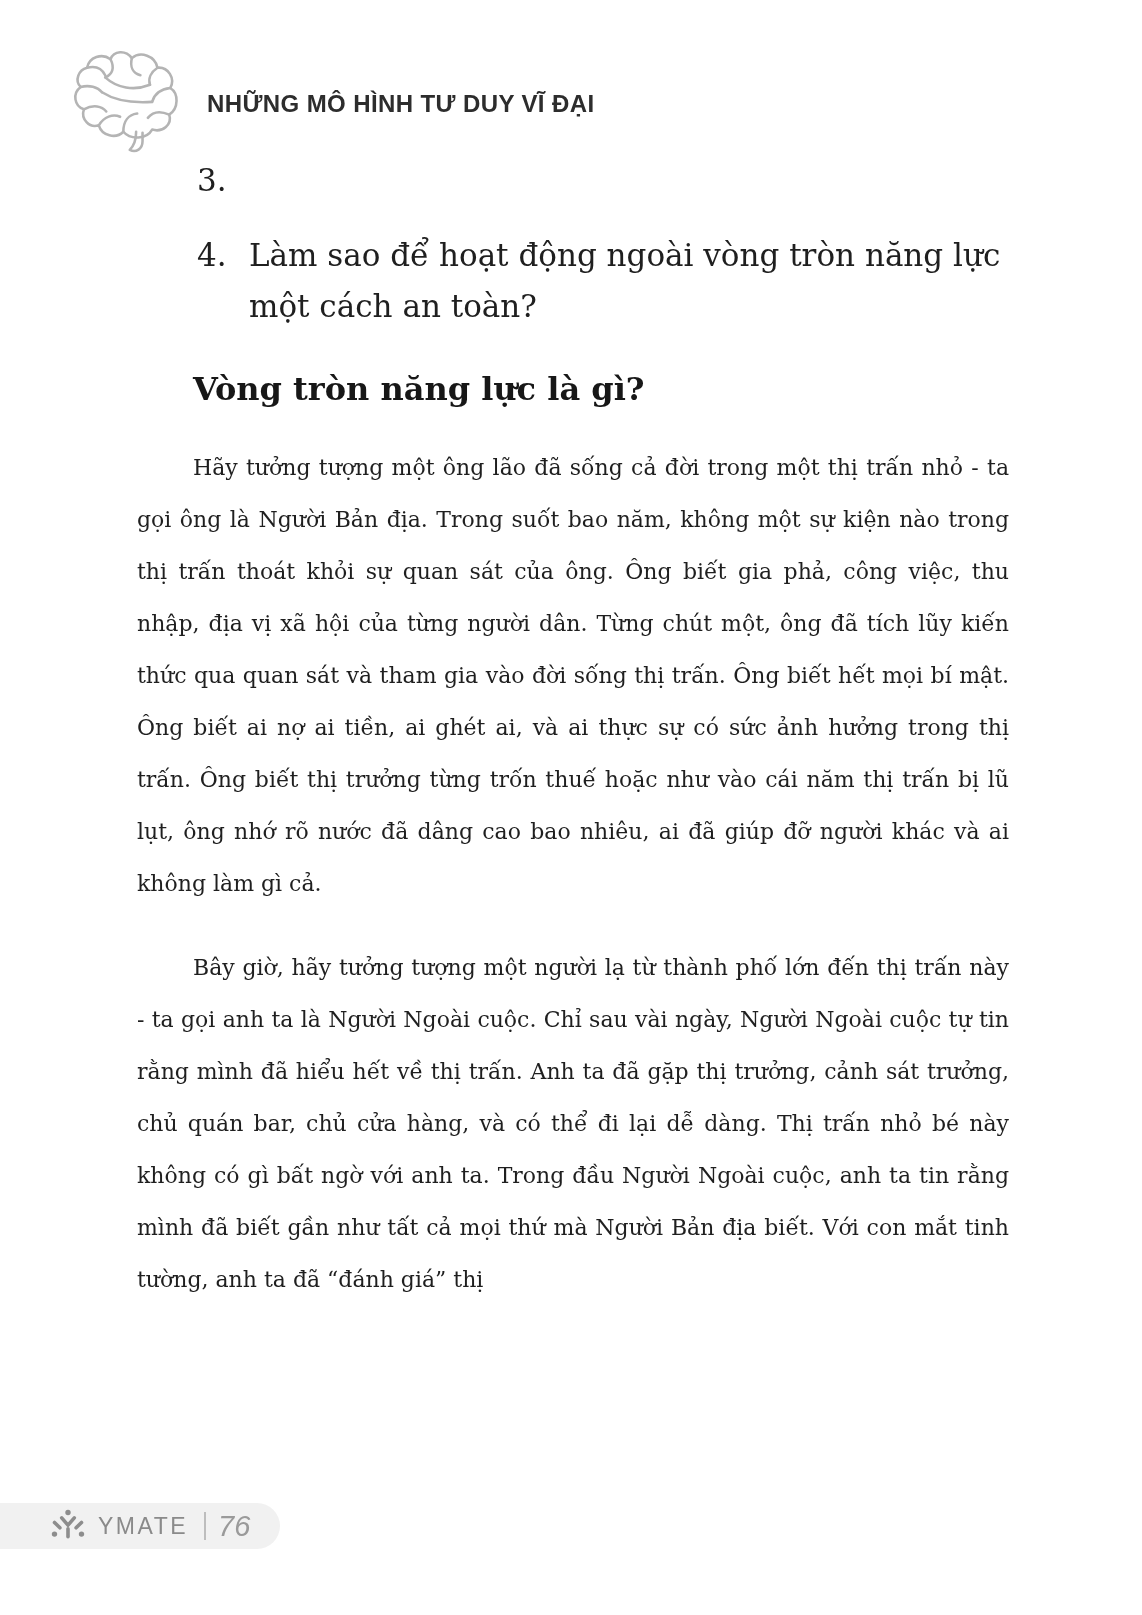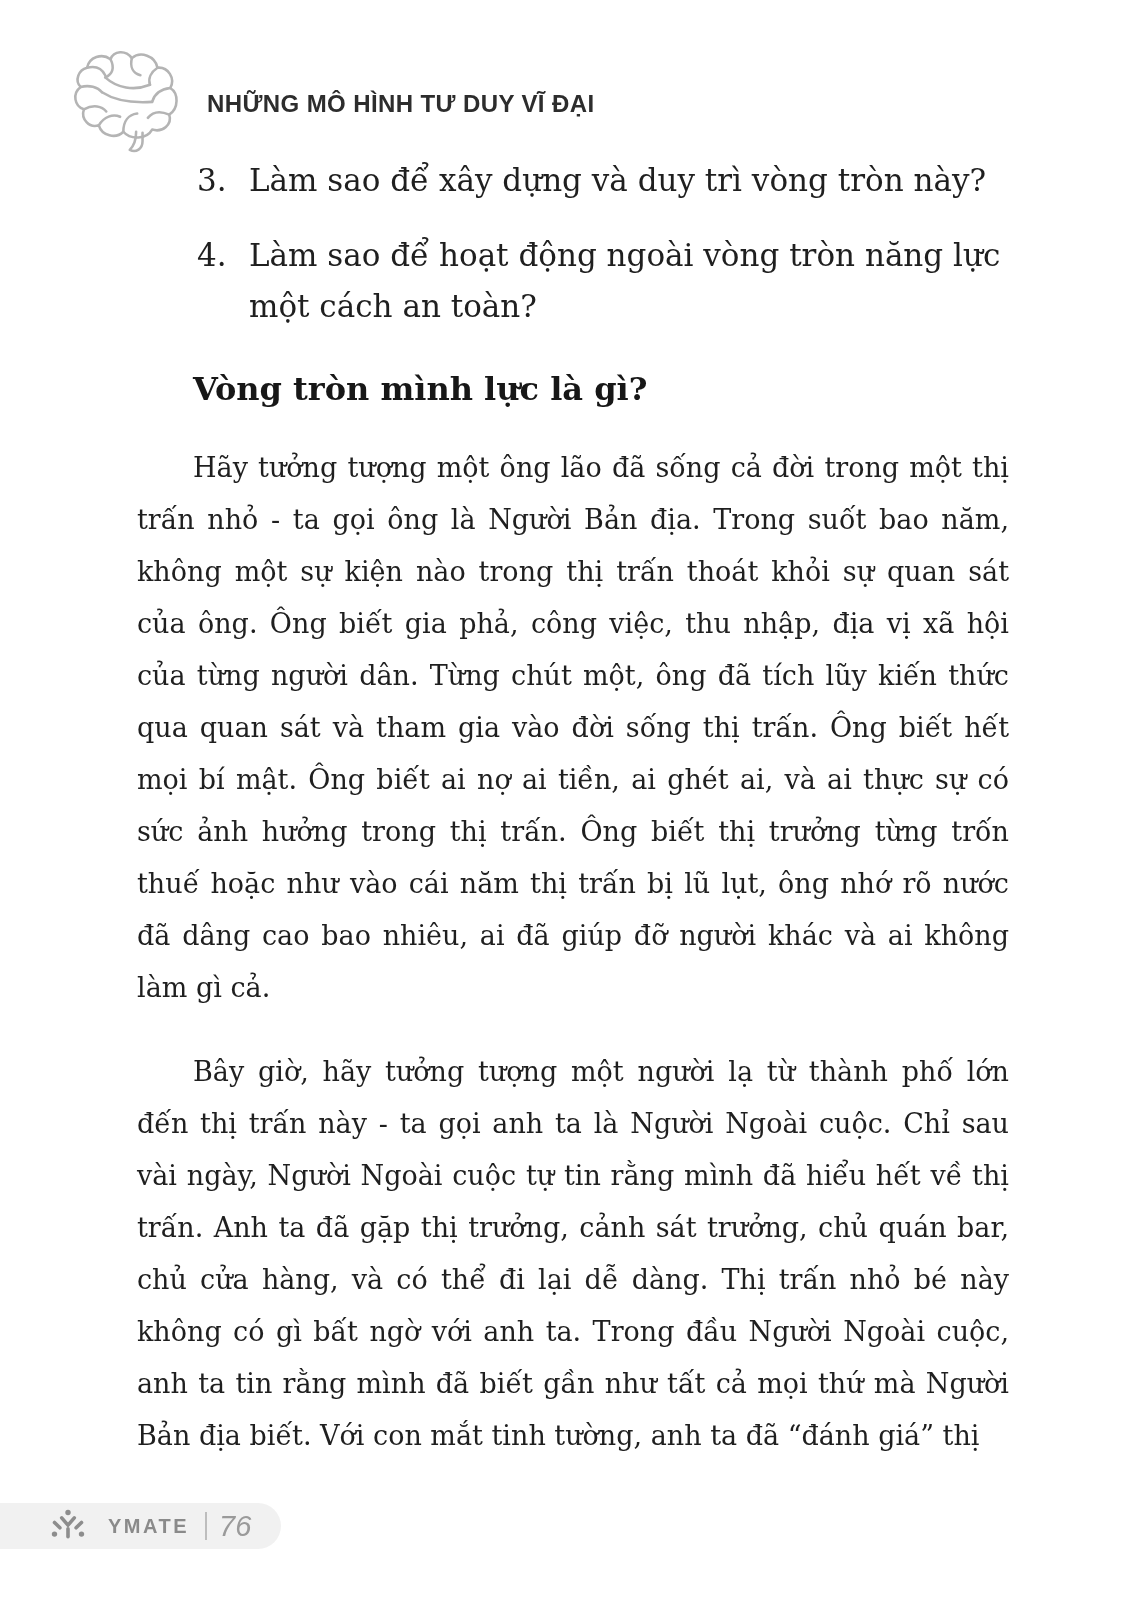--- a/index.html
+++ b/index.html
@@ -39,43 +39,42 @@
   }
   .qnum { flex: none; width: 52px; }
   .qtext { flex: 1; }
   .section-heading {
     margin: 38px 0 34px 56px;
     font-size: 32px;
     font-weight: bold;
     color: #171717;
   }
   .para {
-    font-size: 27px;
+    font-size: 22px;
     line-height: 52px;
     text-align: justify;
     text-indent: 56px;
     margin: 0 0 32px 0;
   }
   
   .footer-pill {
     position: absolute; left: 0; bottom: 66px;
     height: 46px;
     padding: 0 30px 0 50px;
     background: #f1f1f1;
     border-radius: 0 23px 23px 0;
     display: flex; align-items: center;
     font-family: "Liberation Sans", sans-serif;
   }
   .ymate-logo { width: 36px; height: 36px; margin-right: 12px; }
   .brand {
-    font-weight: bold;
-    font-size: 20px;
+    font-weight: normal;
+    font-size: 23px;
     letter-spacing: 2.5px;
     color: #8a8a8a;
-    margin-left: 10px;
   }
   .footer-sep {
     width: 2px; height: 28px;
     background: #bdbdbd;
     margin: 0 12px 0 16px;
   }
   .pagenum {
     font-size: 29px;
     color: #9a9a9a;
     font-style: italic;
@@ -105,29 +104,28 @@
         <path d="M93 70 C84 66 77 68 73 73"></path>
       </svg>
     </span>
     <div class="running-title">NHỮNG MÔ HÌNH TƯ DUY VĨ ĐẠI</div>
   </header>
 
   <main>
     <ol class="qlist">
       <li class="qitem">
         <span class="qnum">3.</span>
-        <span class="qtext">Làm sao để xây dựng và duy trì vòng tròn này?</span>
       </li>
       <li class="qitem">
         <span class="qnum">4.</span>
         <span class="qtext">Làm sao để hoạt động ngoài vòng tròn năng lực một cách an toàn?</span>
       </li>
     </ol>
 
-    <h2 class="section-heading">Vòng tròn mình lực là gì?</h2>
+    <h2 class="section-heading">Vòng tròn năng lực là gì?</h2>
 
     <p class="para">Hãy tưởng tượng một ông lão đã sống cả đời trong một thị trấn nhỏ - ta gọi ông là Người Bản địa. Trong suốt bao năm, không một sự kiện nào trong thị trấn thoát khỏi sự quan sát của ông. Ông biết gia phả, công việc, thu nhập, địa vị xã hội của từng người dân. Từng chút một, ông đã tích lũy kiến thức qua quan sát và tham gia vào đời sống thị trấn. Ông biết hết mọi bí mật. Ông biết ai nợ ai tiền, ai ghét ai, và ai thực sự có sức ảnh hưởng trong thị trấn. Ông biết thị trưởng từng trốn thuế hoặc như vào cái năm thị trấn bị lũ lụt, ông nhớ rõ nước đã dâng cao bao nhiêu, ai đã giúp đỡ người khác và ai không làm gì cả.</p>
 
     <p class="para">Bây giờ, hãy tưởng tượng một người lạ từ thành phố lớn đến thị trấn này - ta gọi anh ta là Người Ngoài cuộc. Chỉ sau vài ngày, Người Ngoài cuộc tự tin rằng mình đã hiểu hết về thị trấn. Anh ta đã gặp thị trưởng, cảnh sát trưởng, chủ quán bar, chủ cửa hàng, và có thể đi lại dễ dàng. Thị trấn nhỏ bé này không có gì bất ngờ với anh ta. Trong đầu Người Ngoài cuộc, anh ta tin rằng mình đã biết gần như tất cả mọi thứ mà Người Bản địa biết. Với con mắt tinh tường, anh ta đã “đánh giá” thị</p>
   </main>
 
   <footer>
     <div class="footer-pill">
       <span class="ymate-logo">
         <svg viewBox="0 0 40 40" width="36" height="36">

